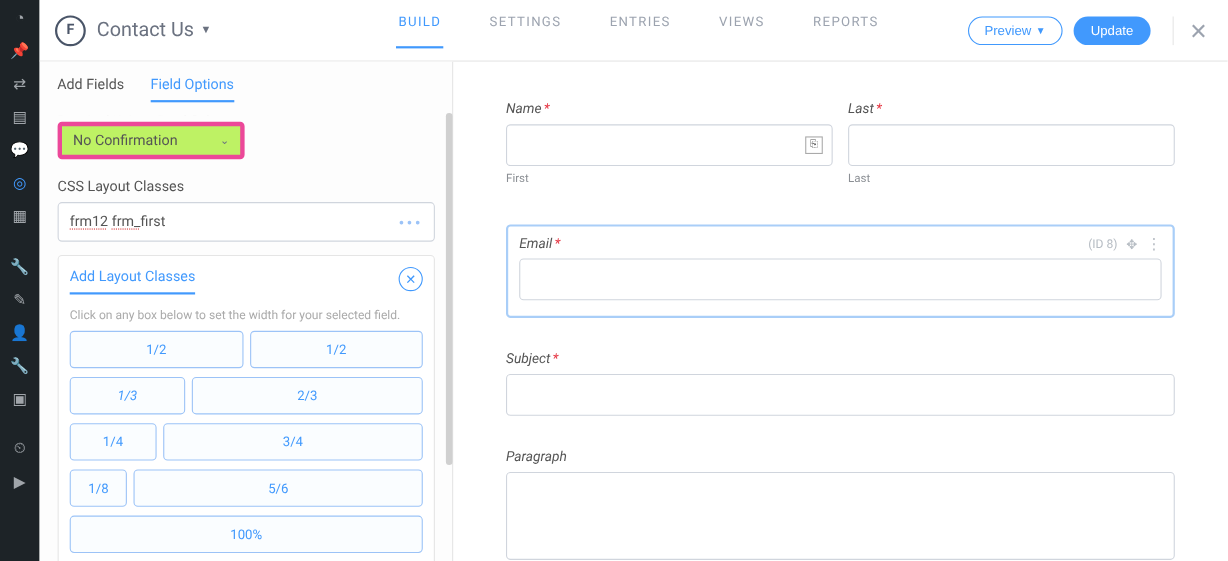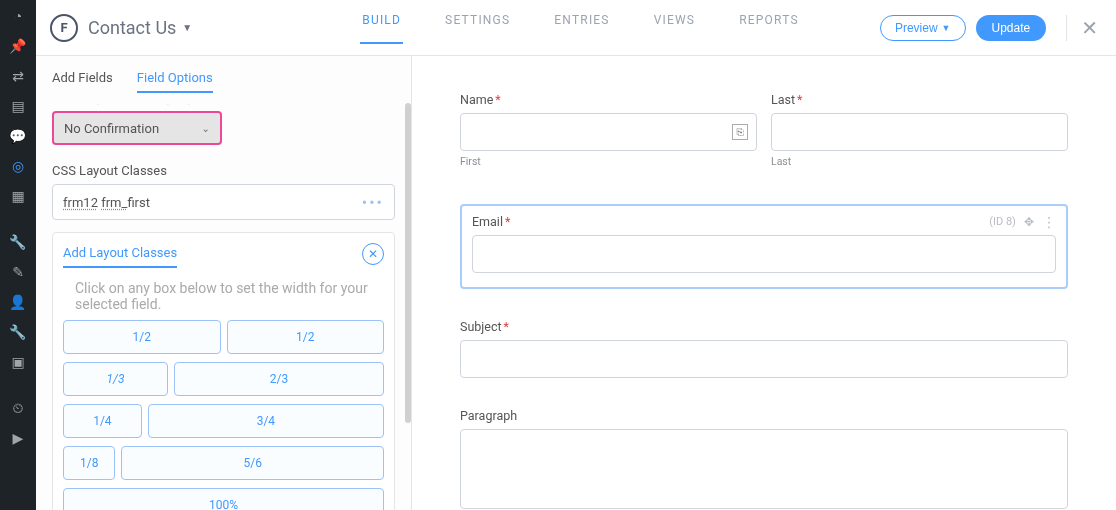--- a/index.html
+++ b/index.html
@@ -29,45 +29,45 @@
 
 .side-panel { position: absolute; left: 36px; top: 56px; bottom: 0; width: 376px; border-right: 1px solid #e5e5e5; background: #fdfdfd; display: flex; flex-direction: column; }
 .side-tabs { display: flex; gap: 24px; padding: 14px 16px 10px 16px; font-size: 13px; }
 .side-tab { color: #555; cursor: pointer; padding-bottom: 6px; }
 .side-tab.active { color: #4199fd; border-bottom: 2px solid #4199fd; }
 
 .side-body { flex: 1; overflow-y: auto; padding: 0 16px 20px 16px; position: relative; }
 .hidden-row { color: #aaa; font-size: 12px; height: 2px; overflow: hidden; opacity: .3; margin-bottom: 6px; }
 
 .sec-label { font-size: 13px; color: #555; margin-top: 12px; margin-bottom: 6px; }
-.sel-wrap { border: 2px solid #ec4899; border-radius: 4px; height: 34px; display: flex; align-items: center; padding: 0 10px; width: 170px; justify-content: space-between; cursor: pointer; background: #e5e5e5; }
+.sel-wrap { border: 4px solid #ec4899; border-radius: 4px; height: 34px; display: flex; align-items: center; padding: 0 10px; width: 170px; justify-content: space-between; cursor: pointer; background: #bef264; }
 .sel-wrap .chev { font-size: 10px; color: #6b7280; }
 
 .css-lbl { margin-top: 18px; }
 .layout-input { border: 1px solid #d0d5dd; border-radius: 4px; height: 36px; display: flex; align-items: center; padding: 16px 10px; background: #fff; }
 .layout-input .txt { color: #555; font-size: 13px; flex: 1; }
 .u { text-decoration: underline; text-decoration-style: dotted; text-decoration-color: #e06666; text-underline-offset: 2px; }
 .dots { color: #9cc3f7; font-size: 16px; letter-spacing: 2px; }
 
 .layout-panel { margin-top: 12px; border: 1px solid #e5e5e5; border-radius: 4px; padding: 12px 10px 16px 10px; position: relative; background: #fff; }
 .layout-head { color: #4199fd; font-size: 13px; display: inline-block; padding-bottom: 6px; border-bottom: 2px solid #4199fd; }
 .close-circle { position: absolute; right: 10px; top: 10px; width: 22px; height: 22px; border: 1px solid #4199fd; border-radius: 50%; color: #4199fd; display: flex; align-items: center; justify-content: center; font-size: 12px; cursor: pointer; }
-.hint { font-size: 14px; color: #aaa; margin-top: 12px; margin-left: 12px; }
+.hint { font-size: 11px; color: #aaa; margin-top: 12px; }
 
 .grid-row { display: flex; gap: 6px; margin-top: 8px; }
 .cell { border: 1px solid #9cc3f7; color: #4199fd; border-radius: 4px; height: 34px; display: flex; align-items: center; justify-content: center; font-size: 12px; cursor: pointer; background: #fafdff; }
 .w50 { width: 50%; } .w33 { width: 33.3%; font-style: italic; } .w66 { width: 66.6%; } .w25 { width: 25%; } .w75 { width: 75%; } .w17 { width: 16.6%; } .w83 { width: 83.3%; } .w100 { width: 100%; }
 
 .side-scroll { position: absolute; right: 0; top: 0; width: 6px; height: 320px; background: #d0d0d0; border-radius: 3px; }
 
 
 .canvas { position: absolute; left: 412px; right: 0; top: 56px; bottom: 0; padding: 36px 48px 10px 48px; overflow: hidden; }
 .f-row { display: flex; gap: 14px; }
 .f-col { flex: 1; }
-.f-lbl { font-size: 12.5px; color: #555; margin-bottom: 6px; display: flex; align-items: center; gap: 2px; }
+.f-lbl { font-size: 12.5px; color: #555; margin-bottom: 6px; display: flex; align-items: center; gap: 2px; font-style: italic; }
 .req { color: #e63946; }
 .f-input { border: 1px solid #d0d5dd; border-radius: 4px; height: 38px; background: #fff; position: relative; }
 .f-input .badge { position: absolute; right: 8px; top: 50%; transform: translateY(-50%); border: 1px solid #aaa; width: 16px; height: 16px; font-size: 9px; display: flex; align-items: center; justify-content: center; color: #555; }
 .f-sub { font-size: 10.5px; color: #8b8f94; margin-top: 4px; }
 
 .sel-field { border: 2px solid #a9cef8; border-radius: 4px; padding: 8px 10px 14px 10px; margin-top: 36px; position: relative; }
 .sel-head { display: flex; align-items: center; justify-content: space-between; margin-bottom: 6px; }
 .sel-head .right { display: flex; align-items: center; gap: 8px; color: #b7bdc4; font-size: 11px; }
 .sel-head .right .move { font-size: 12px; cursor: move; }
 .sel-head .right .kebab { font-size: 14px; cursor: pointer; line-height: 1; }

